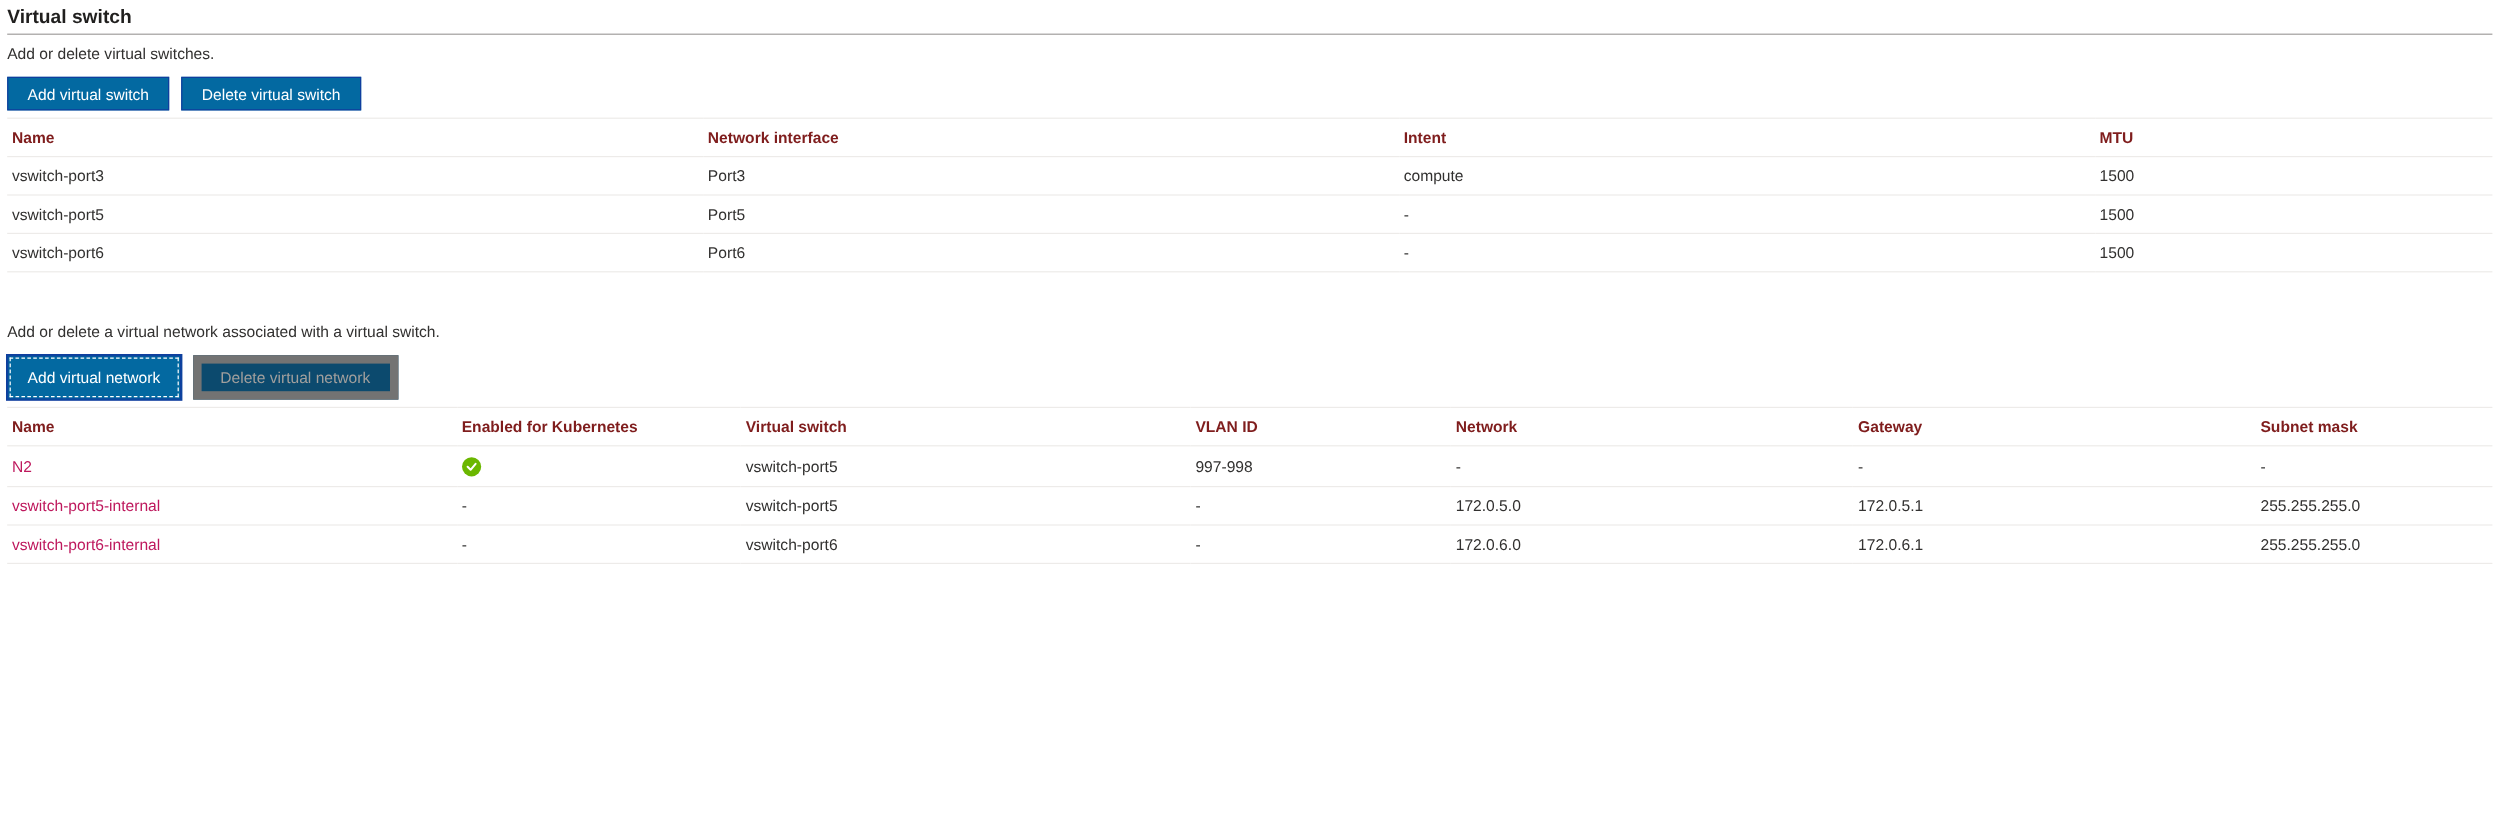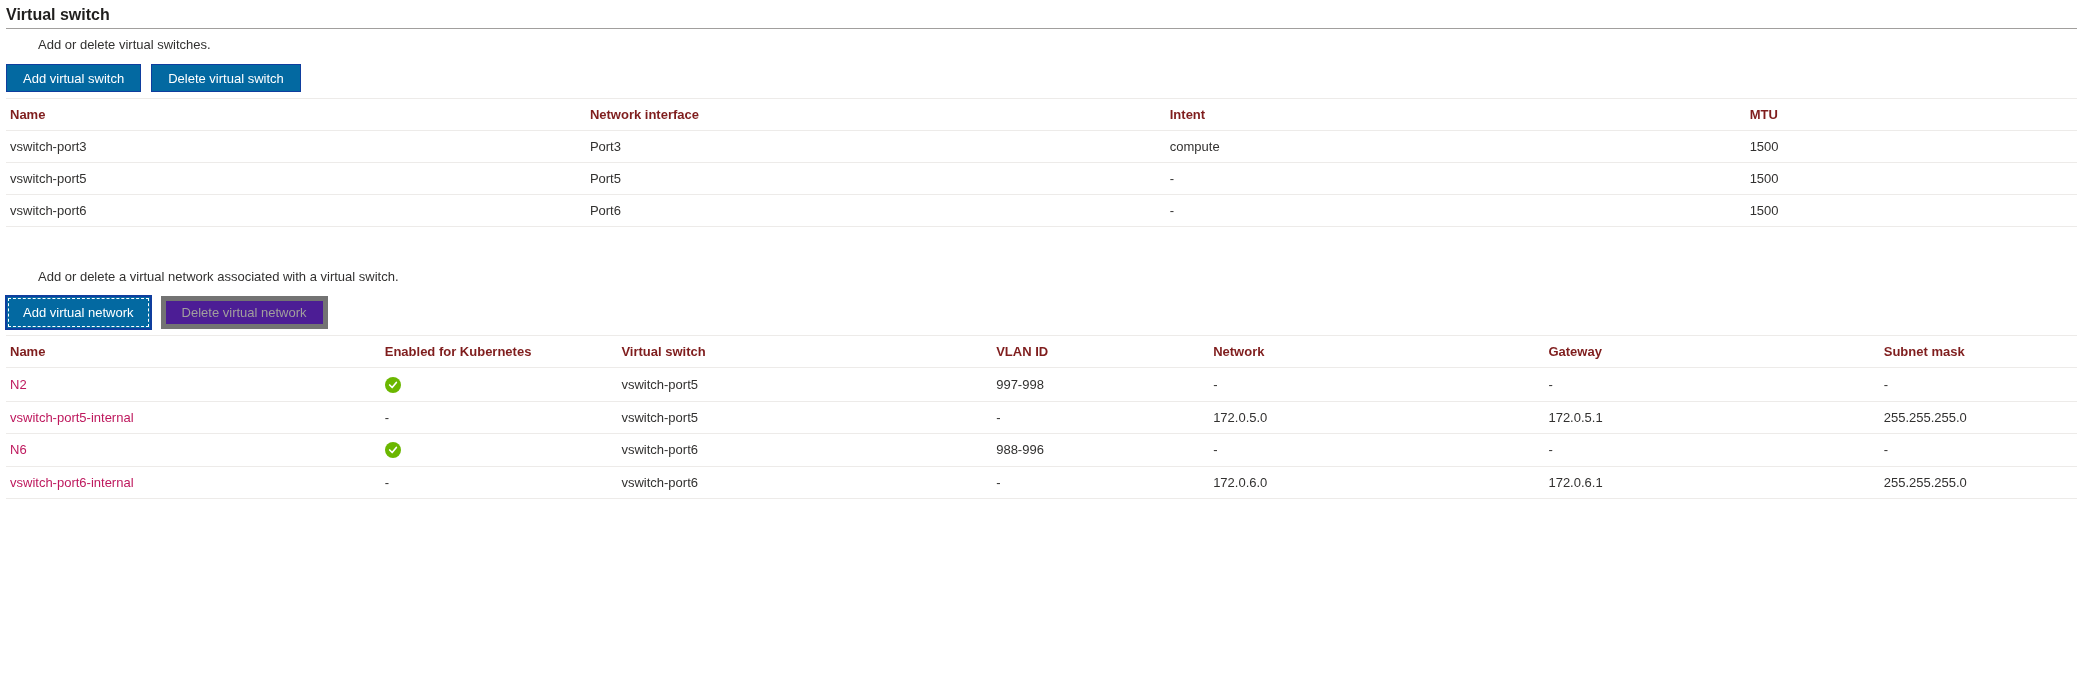--- a/index.html
+++ b/index.html
@@ -22,21 +22,20 @@
       color: #201f1e;
       padding-bottom: 4px;
       border-bottom: 1px solid #a19f9d;
       margin-bottom: 8px;
     }
 
     .section-desc {
       font-size: 13px;
       color: #323130;
       margin-bottom: 12px;
-      margin-left: 32px;
     }
 
     .button-row {
       display: flex;
       gap: 10px;
       margin-bottom: 6px;
     }
 
     .btn {
       font-family: inherit;
@@ -55,23 +54,23 @@
     }
 
     .btn-primary.focused {
       outline: 1px dashed #ffffff;
       outline-offset: -3px;
       border: 1px solid #0f3e9e;
       box-shadow: 0 0 0 1px #0f3e9e;
     }
 
     .btn-secondary {
-      background: #4c1d95;
+      background: #0c4a6e;
       color: #a19f9d;
-      border: 5px solid #737373;
+      border: 7px solid #737373;
     }
 
     table {
       width: 100%;
       border-collapse: collapse;
       table-layout: fixed;
     }
 
     th {
       text-align: left;
@@ -235,35 +234,20 @@
       <tr>
         <td><span class="link">vswitch-port5-internal</span></td>
         <td>-</td>
         <td>vswitch-port5</td>
         <td>-</td>
         <td>172.0.5.0</td>
         <td>172.0.5.1</td>
         <td>255.255.255.0</td>
       </tr>
       <tr>
-        <td><span class="link">N6</span></td>
-        <td>
-          <span class="check-icon">
-            <svg viewBox="0 0 12 12">
-                <path d="M2 6 L5 9 L10 3" stroke="#ffffff" stroke-width="2" fill="none" stroke-linecap="round" stroke-linejoin="round"></path>
-              </svg>
-          </span>
-        </td>
-        <td>vswitch-port6</td>
-        <td>988-996</td>
-        <td>-</td>
-        <td>-</td>
-        <td>-</td>
-      </tr>
-      <tr>
         <td><span class="link">vswitch-port6-internal</span></td>
         <td>-</td>
         <td>vswitch-port6</td>
         <td>-</td>
         <td>172.0.6.0</td>
         <td>172.0.6.1</td>
         <td>255.255.255.0</td>
       </tr>
     </tbody>
   </table>

